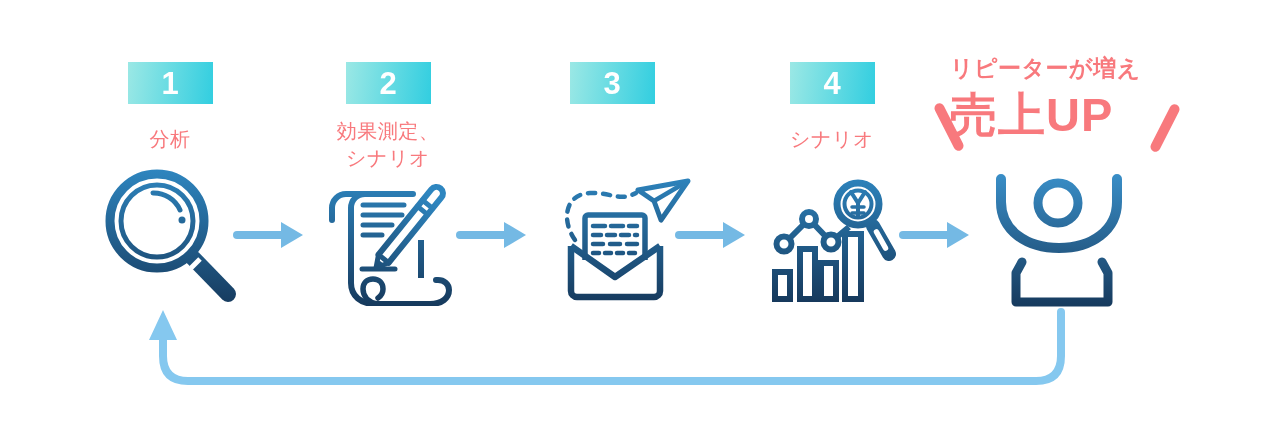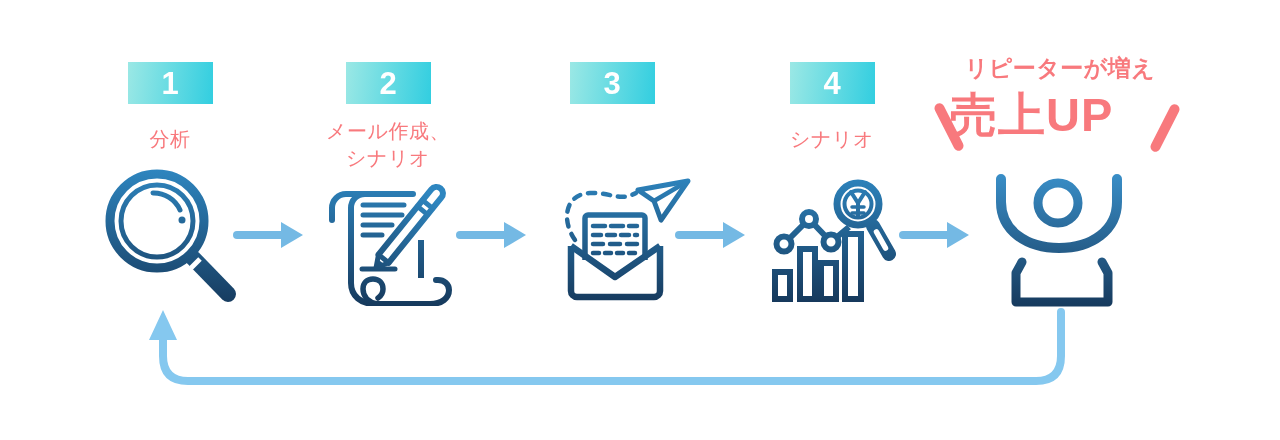--- a/index.html
+++ b/index.html
@@ -19,21 +19,21 @@
     margin-top:14px;color:var(--accent-text,#f8797d);font-weight:normal;
     font-size:20px;line-height:27px;letter-spacing:.5px;
   }
   .step-label.single{padding-top:8px;}
   
   .flow-arrow{position:absolute;top:219px;width:74px;height:32px;}
   .flow-arrow line{stroke:var(--flow-arrow,#74b9e4);}
   .flow-arrow path{fill:var(--flow-arrow,#74b9e4);}
   
   .result-caption{
-    position:absolute;left:950px;top:53px;width:220px;text-align:center;
+    position:absolute;left:950px;top:53px;width:220px;
     color:var(--accent-text,#f8797d);font-weight:bold;font-size:23px;letter-spacing:.5px;
   }
   .result-headline{
     position:absolute;left:950px;top:84px;width:220px;text-align:left;
     color:var(--accent-text,#f8797d);font-weight:bold;font-size:47px;letter-spacing:1px;
   }
   .slash{
     position:absolute;width:10px;height:52px;border-radius:6px;
     background:var(--accent-text,#f8797d);
   }
@@ -80,21 +80,21 @@
   <svg class="flow-arrow" style="left:232px" viewBox="0 0 74 32">
     <line x1="5" y1="16" x2="49" y2="16" stroke-width="8" stroke-linecap="round"></line>
     <path d="M49,3 L71,16 L49,29 Z"></path>
   </svg>
 
   <div class="step" style="left:278px">
     <div class="badge">
       <span>2</span>
     </div>
     <div class="step-label">
-      <div>メール作成、</div>
+      <div>効果測定、</div>
       <div>シナリオ</div>
     </div>
   </div>
   <svg class="abs" style="left:318px;top:176px" width="140" height="130" viewBox="0 0 140 130" fill="none">
     <defs>
         <linearGradient id="g2" gradientUnits="userSpaceOnUse" x1="0" y1="0" x2="0" y2="130">
       <stop offset="0" stop-color="#2e86c0"></stop>
           <stop offset="1" stop-color="#16395c"></stop>
     </linearGradient>
       </defs>

